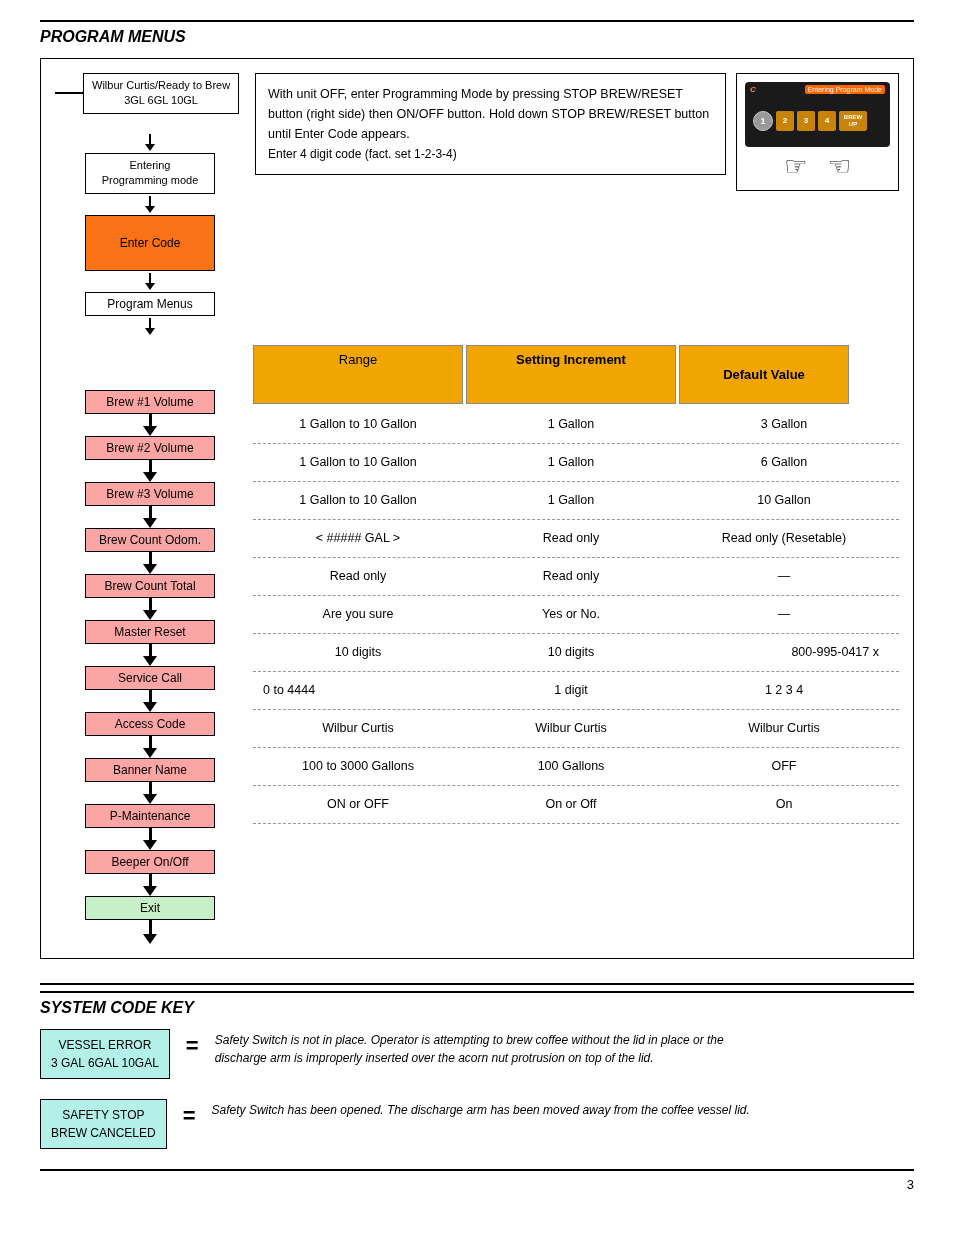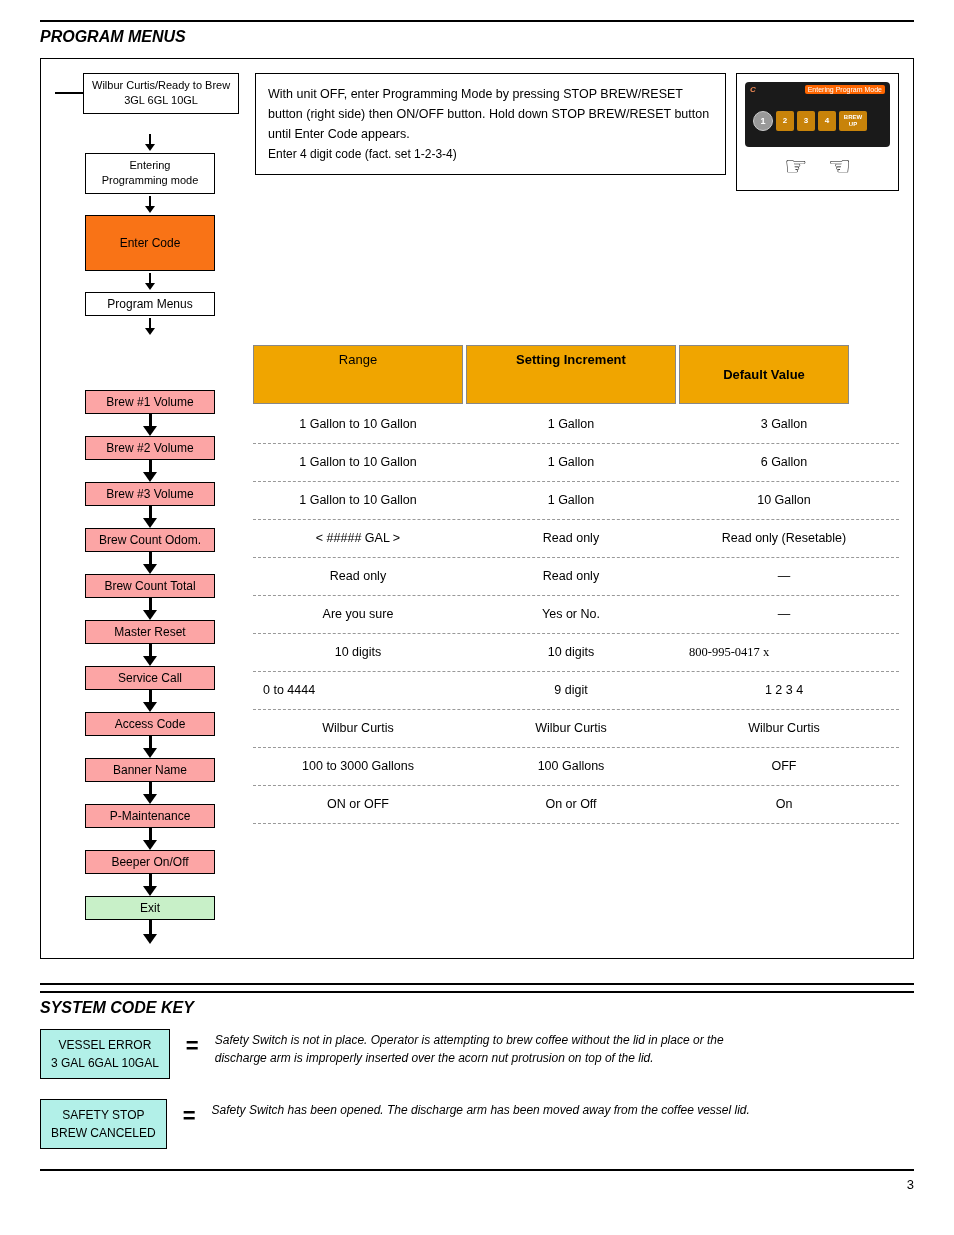--- a/index.html
+++ b/index.html
@@ -298,25 +298,25 @@
           <div style="width:210px; padding:5px 10px; font-size:12.5px; text-align:center; margin-left:3px;"><span>—</span></div>
         </div>
         <div style="display:flex; align-items:center; border-bottom:1px dashed #999; min-height:38px;">
           <div style="width:210px; padding:5px 10px; font-size:12.5px; text-align:center;"><span>Are you sure</span></div>
           <div style="width:210px; padding:5px 10px; font-size:12.5px; text-align:center; margin-left:3px;"><span>Yes or No.</span></div>
           <div style="width:210px; padding:5px 10px; font-size:12.5px; text-align:center; margin-left:3px;"><span>—</span></div>
         </div>
         <div style="display:flex; align-items:center; border-bottom:1px dashed #999; min-height:38px;">
           <div style="width:210px; padding:5px 10px; font-size:12.5px; text-align:center;"><span>10 digits</span></div>
           <div style="width:210px; padding:5px 10px; font-size:12.5px; text-align:center; margin-left:3px;"><span>10 digits</span></div>
-          <div style="width:210px; padding:5px 10px; font-size:12.5px; text-align:left; margin-left:3px;font-family:Liberation Serif, serif;"><span>800-995-0417 x</span></div>
+          <div style="width:210px; padding:5px 10px; font-size:12.5px; text-align:right; margin-left:3px;"><span>800-995-0417 x</span></div>
         </div>
         <div style="display:flex; align-items:center; border-bottom:1px dashed #999; min-height:38px;">
           <div style="width:210px; padding:5px 10px; font-size:12.5px; text-align:left;"><span>0 to 4444</span></div>
-          <div style="width:210px; padding:5px 10px; font-size:12.5px; text-align:center; margin-left:3px;"><span>9 digit</span></div>
+          <div style="width:210px; padding:5px 10px; font-size:12.5px; text-align:center; margin-left:3px;"><span>1 digit</span></div>
           <div style="width:210px; padding:5px 10px; font-size:12.5px; text-align:center; margin-left:3px;"><span>1 2 3 4</span></div>
         </div>
         <div style="display:flex; align-items:center; border-bottom:1px dashed #999; min-height:38px;">
           <div style="width:210px; padding:5px 10px; font-size:12.5px; text-align:center;"><span>Wilbur Curtis</span></div>
           <div style="width:210px; padding:5px 10px; font-size:12.5px; text-align:center; margin-left:3px;"><span>Wilbur Curtis</span></div>
           <div style="width:210px; padding:5px 10px; font-size:12.5px; text-align:center; margin-left:3px;"><span>Wilbur Curtis</span></div>
         </div>
         <div style="display:flex; align-items:center; border-bottom:1px dashed #999; min-height:38px;">
           <div style="width:210px; padding:5px 10px; font-size:12.5px; text-align:center;"><span>100 to 3000 Gallons</span></div>
           <div style="width:210px; padding:5px 10px; font-size:12.5px; text-align:center; margin-left:3px;"><span>100 Gallons</span></div>

